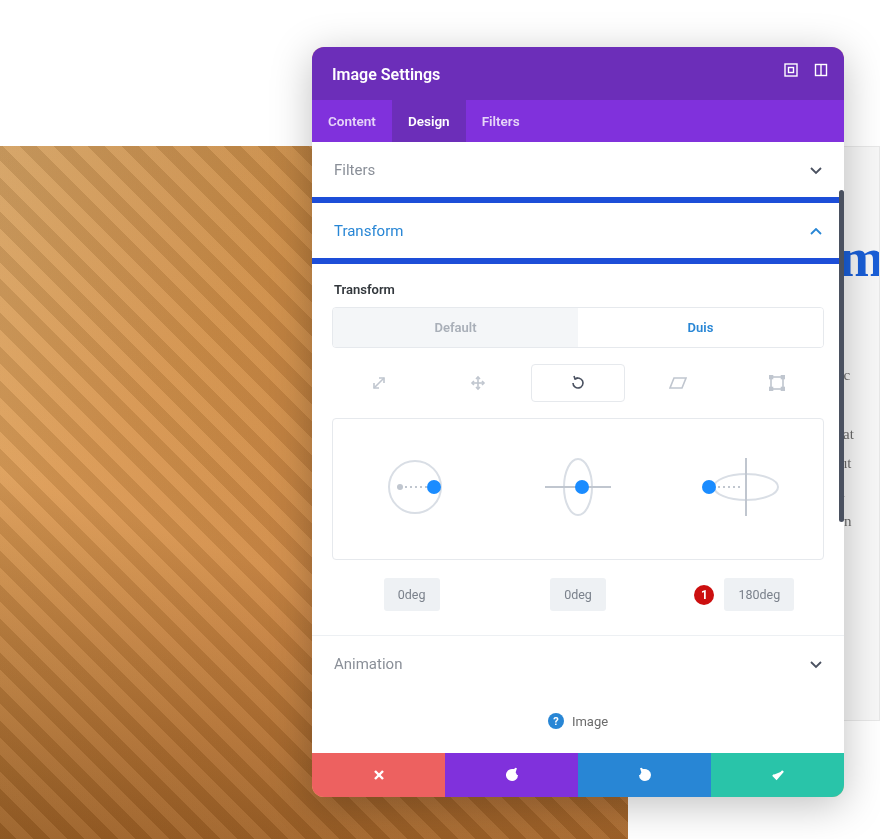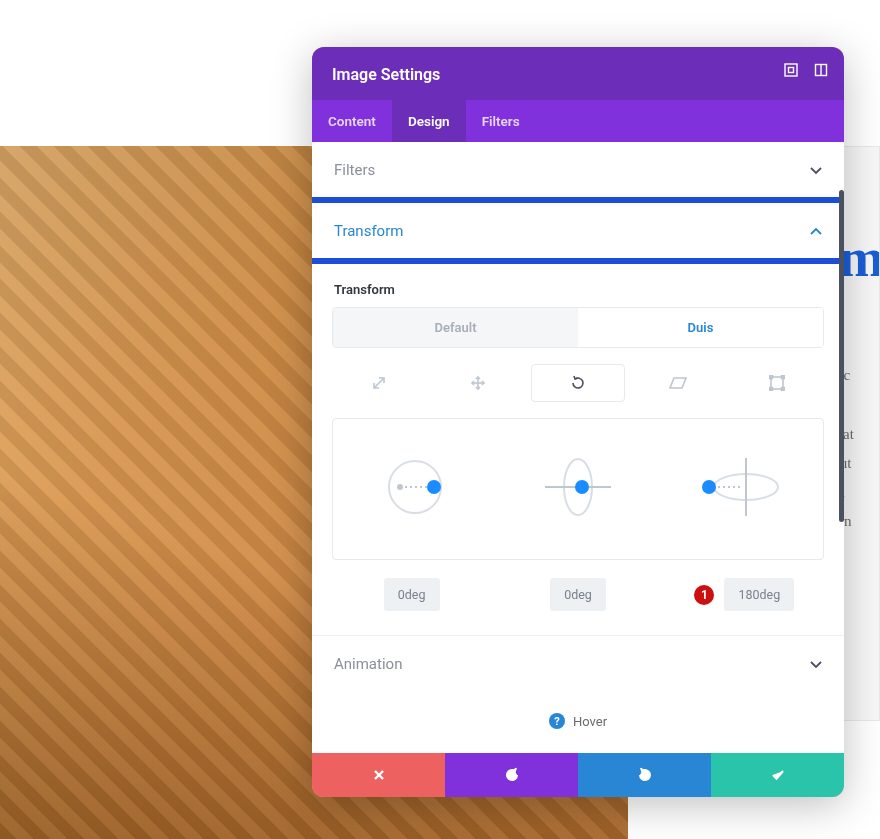--- a/index.html
+++ b/index.html
@@ -365,21 +365,21 @@
       <span class="label">Animation</span>
       <span class="chevron">
         <svg width="12" height="8" viewBox="0 0 12 8" stroke-width="1.8">
             <polyline points="1,1 6,6 11,1"></polyline>
           </svg>
       </span>
     </div>
 
     <div class="help-row">
       <div class="help-icon">?</div>
-      <div class="help-text">Hover</div>
+      <div class="help-text">Image</div>
     </div>
   </div>
 
   <div class="footer-actions">
     <div class="footer-btn cancel">
       <svg width="14" height="14" viewBox="0 0 14 14" stroke-width="2.4" fill="none">
           <line x1="3" y1="3" x2="11" y2="11"></line>
           <line x1="11" y1="3" x2="3" y2="11"></line>
         </svg>
     </div>

